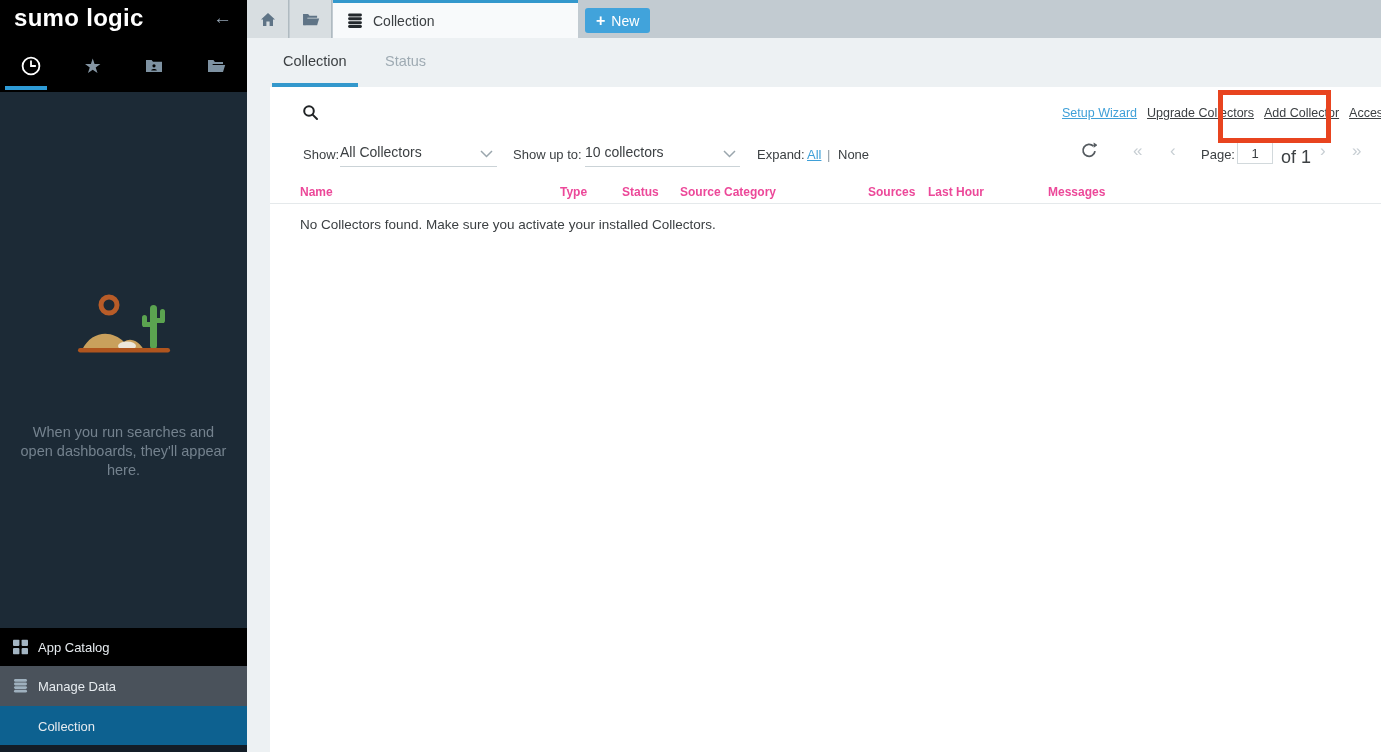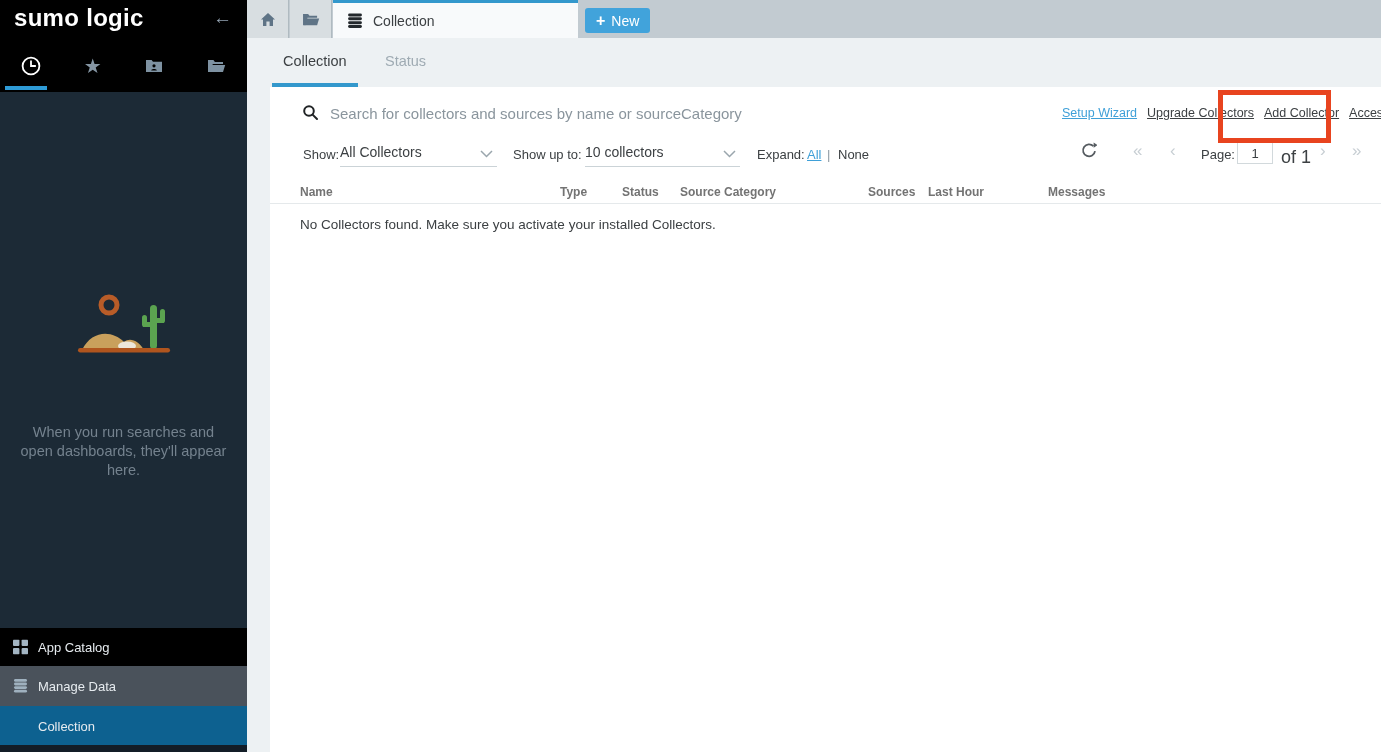--- a/index.html
+++ b/index.html
@@ -79,21 +79,21 @@
   #expand-none { position:absolute; left:568px; top:60px; font-size:13px; color:#3C4043; cursor:pointer; }
 
   #refresh-btn { position:absolute; left:810px; top:55px; cursor:pointer; }
   .pg-arrow { position:absolute; top:55px; font-size:17px; color:#C7CED3; cursor:default; line-height:1; }
   #pg-first { left:863px; } #pg-prev { left:900px; } #pg-next { left:1050px; } #pg-last { left:1082px; }
   #page-label { position:absolute; left:931px; top:60px; font-size:13px; color:#3C4043; }
   #page-input { position:absolute; left:967px; top:55px; width:36px; height:22px; border:1px solid #D2D9DC; text-align:center; font-size:13px; font-family:"Liberation Sans",sans-serif; color:#3C4043; }
   #page-total { position:absolute; left:1011px; top:60px; font-size:18px; color:#3C4043; white-space:nowrap; }
 
   #header-row { position:absolute; left:0; top:96px; width:1111px; height:21px; border-bottom:1px solid #E5E9EB; }
-  .th { position:absolute; top:2px; font-size:12px; font-weight:bold; color:#737373; white-space:nowrap; }
+  .th { position:absolute; top:2px; font-size:12px; font-weight:bold; color:#ec4899; white-space:nowrap; }
   .th1{left:30px}.th2{left:290px}.th3{left:352px}.th4{left:410px}.th5{left:598px}.th6{left:658px}.th7{left:778px}
   #empty-message { position:absolute; left:30px; top:130px; font-size:13.5px; color:#3C4043; }
 </style>
 </head>
 <body>
 
 <div id="sidebar">
   <div id="logo-row">
     <span id="logo">sumo logic</span>
     <span id="collapse-btn">←</span>
@@ -198,21 +198,20 @@
 </div>
 
 <div id="gutter"></div>
 
 <div id="card">
 
   <svg id="search-icon" width="17" height="17" viewBox="0 0 17 17">
     <circle cx="7" cy="7" r="4.8" fill="none" stroke="#202325" stroke-width="2"></circle>
     <path d="M10.6 10.6L15 15" stroke="#202325" stroke-width="2" stroke-linecap="round"></path>
   </svg>
-  <input id="search-input" type="text" placeholder="Search for collectors and sources by name or sourceCategory" style="">
 
   <div id="links-row">
     <a class="link-blue">Setup Wizard</a>
     <a class="link-dark">Upgrade Collectors</a>
     <a class="link-dark">Add Collector</a>
     <a class="link-dark">Access Keys</a>
   </div>
 
   <div id="annotation-box"></div>
 

